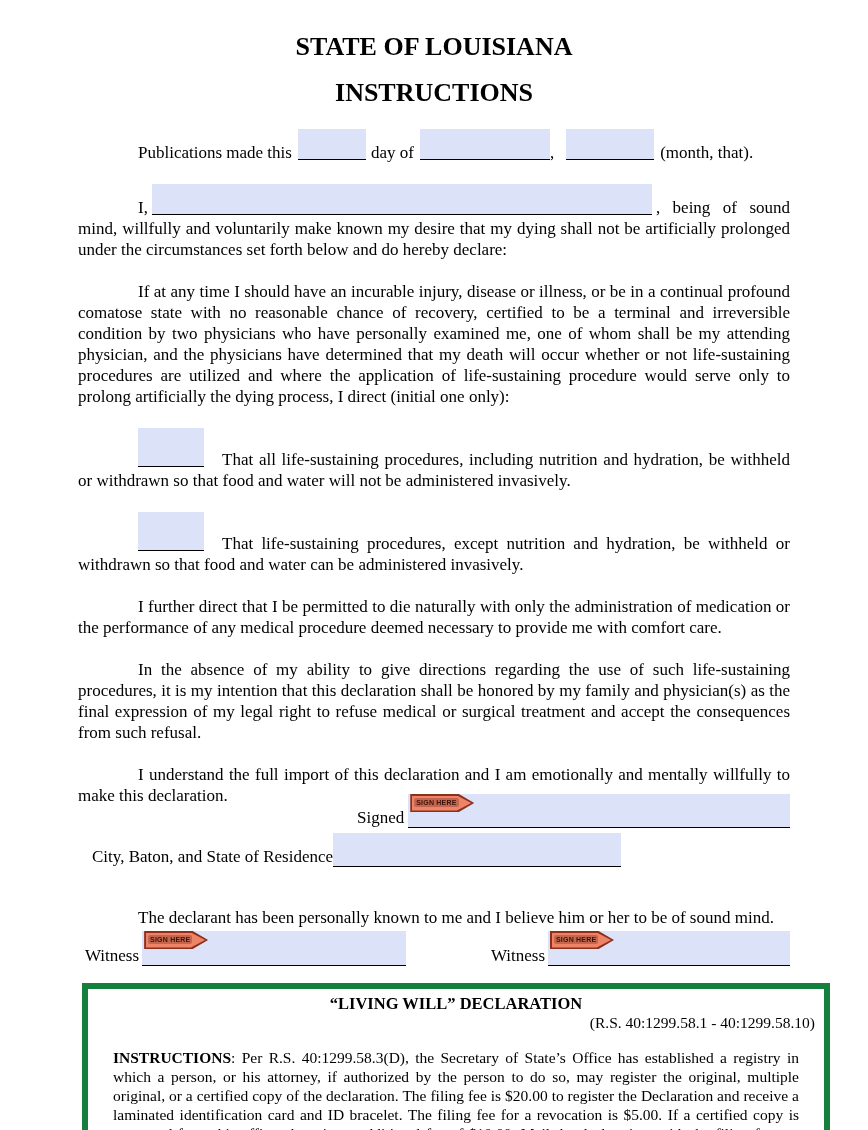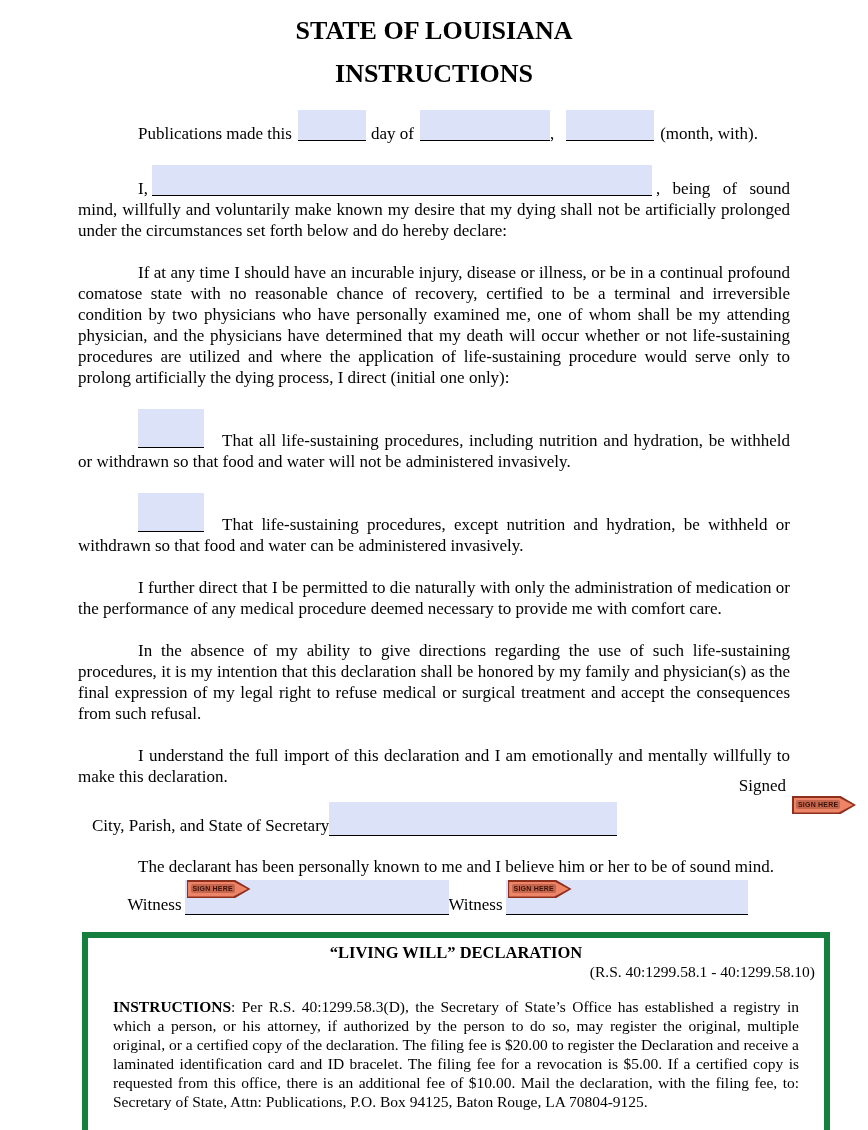--- a/index.html
+++ b/index.html
@@ -7,48 +7,48 @@
     position:relative;
     width:868px; height:1130px;
     margin:0 auto;
     box-sizing:border-box;
     padding:16px 78px 0 78px;
     background:#ffffff;
     font-family:"Liberation Serif", serif;
     font-size:17px; color:#000;
     overflow:hidden;
   }
-  .title { text-align:center; font-weight:bold; font-size:26px; line-height:30px; margin:0; }
+  .title { text-align:center; font-weight:bold; font-size:26px; line-height:30px; margin:16px; }
   .title.second { margin-top:13px; }
 
   p.para { text-align:justify; line-height:21px; margin:21px 0 0 0; text-indent:60px; }
 
   .field {
     display:inline-block;
     background:#dce3f8;
     border-bottom:1px solid #000;
     position:relative;
   }
   .f-day   { width:68px;  height:30px; vertical-align:-2px; margin:0 5px 0 6px; }
   .f-month { width:130px; height:30px; vertical-align:-2px; margin-left:6px; }
   .f-year  { width:88px;  height:30px; vertical-align:-2px; margin:0 6px 0 12px; }
   .f-name  { width:500px; height:30px; vertical-align:-2px; margin:0 4px; }
   .f-initial { width:66px; height:38px; vertical-align:-2px; margin-right:18px; }
 
   .intro { white-space:nowrap; margin-top:30px; }
 
-  .signed-row { display:flex; align-items:flex-end; margin:-12px 0 0 279px;flex-direction:column; }
+  .signed-row { display:flex; align-items:flex-end; margin:-12px 0 0 279px; }
   .signed-row .lbl { padding-right:4px; line-height:21px; }
   .f-signed { flex:1; height:33px; border-bottom:1.5px solid #000; }
 
   .residence-row { display:flex; align-items:flex-end; margin:5px 0 0 14px; }
   .residence-row .lbl { line-height:21px; }
   .f-residence { width:288px; height:33px; border-bottom:1.5px solid #000; }
 
-  .witness-row { display:flex; justify-content:center; margin-top:3px; }
+  .witness-row { display:flex; justify-content:space-between; margin-top:3px; }
   .witness-group { display:flex; align-items:flex-end; }
   .witness-group.left { margin-left:7px; }
   .witness-group .lbl { padding-right:3px; line-height:21px; }
   .f-witness1 { width:264px; height:34px; border-bottom:1.5px solid #000; }
   .f-witness2 { width:242px; height:34px; border-bottom:1.5px solid #000; }
 
   .sign-tag { position:absolute; top:0; left:2px; width:64px; height:18px; cursor:pointer; }
   .sign-tag .outer {
     position:absolute; inset:0;
     background:#8d2f1d;
@@ -82,21 +82,21 @@
   .instructions-box .box-lead { font-weight:bold; }
 </style>
 </head>
 <body>
 
 <div class="page">
 
   <h1 class="title">STATE OF LOUISIANA</h1>
   <h1 class="title second">INSTRUCTIONS</h1>
 
-  <p class="para intro"><span>Publications made this</span><span class="field f-day"></span><span>day of</span><span class="field f-month"></span><span>,</span><span class="field f-year"></span><span>(month, with).</span></p>
+  <p class="para intro"><span>Publications made this</span><span class="field f-day"></span><span>day of</span><span class="field f-month"></span><span>,</span><span class="field f-year"></span><span>(month, that).</span></p>
 
   <p class="para"><span>I,</span><span class="field f-name"></span><span>, being of sound mind, willfully and voluntarily make known my desire that my dying shall not be artificially prolonged under the circumstances set forth below and do hereby declare:</span></p>
 
   <p class="para">If at any time I should have an incurable injury, disease or illness, or be in a continual profound comatose state with no reasonable chance of recovery, certified to be a terminal and irreversible condition by two physicians who have personally examined me, one of whom shall be my attending physician, and the physicians have determined that my death will occur whether or not life-sustaining procedures are utilized and where the application of life-sustaining procedure would serve only to prolong artificially the dying process, I direct (initial one only):</p>
 
   <p class="para"><span class="field f-initial"></span><span>That all life-sustaining procedures, including nutrition and hydration, be withheld or withdrawn so that food and water will not be administered invasively.</span></p>
 
   <p class="para"><span class="field f-initial"></span><span>That life-sustaining procedures, except nutrition and hydration, be withheld or withdrawn so that food and water can be administered invasively.</span></p>
 
   <p class="para">I further direct that I be permitted to die naturally with only the administration of medication or the performance of any medical procedure deemed necessary to provide me with comfort care.</p>
@@ -110,25 +110,25 @@
     <span class="field f-signed">
       <span class="sign-tag">
         <span class="outer"></span>
         <span class="inner"></span>
         <span class="taglabel">SIGN HERE</span>
       </span>
     </span>
   </div>
 
   <div class="residence-row">
-    <span class="lbl">City, Parish, and State of Secretary</span>
+    <span class="lbl">City, Baton, and State of Residence</span>
     <span class="field f-residence"></span>
   </div>
 
-  <p class="para" style="margin-top:20px;">The declarant has been personally known to me and I believe him or her to be of sound mind.</p>
+  <p class="para" style="margin-top:40px;">The declarant has been personally known to me and I believe him or her to be of sound mind.</p>
 
   <div class="witness-row">
     <div class="witness-group left">
       <span class="lbl">Witness</span>
       <span class="field f-witness1">
         <span class="sign-tag">
           <span class="outer"></span>
           <span class="inner"></span>
           <span class="taglabel">SIGN HERE</span>
         </span>

